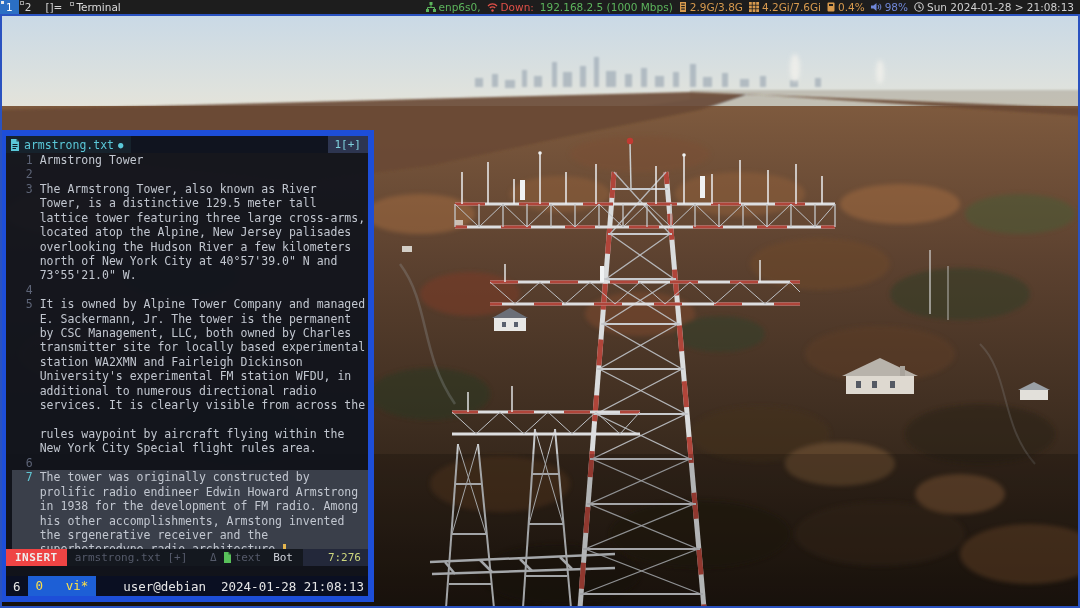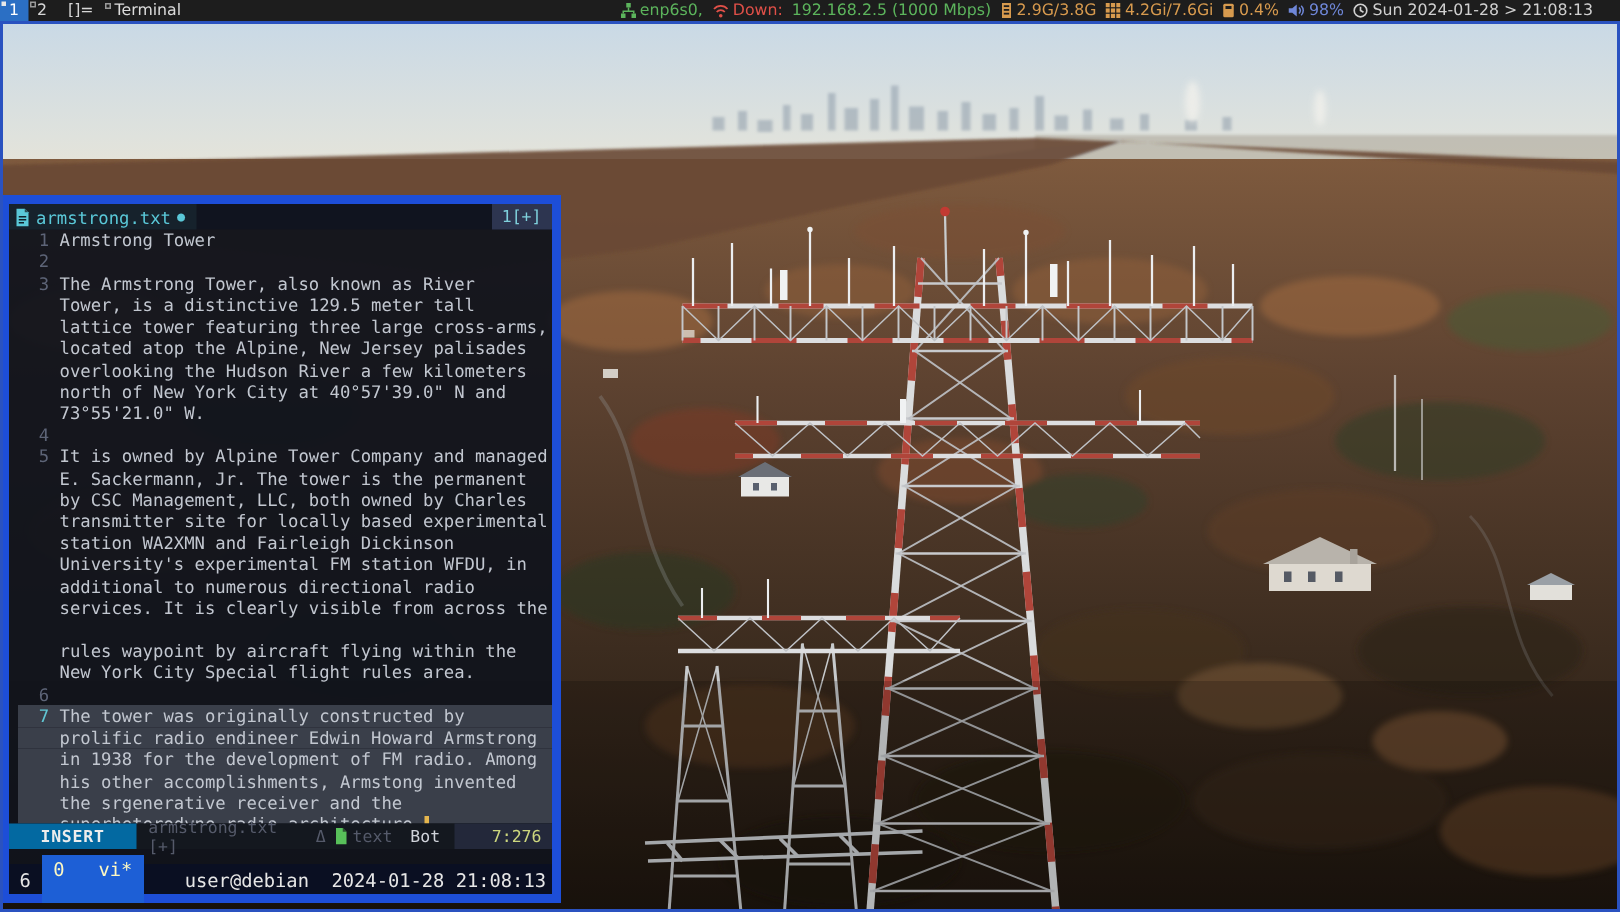--- a/index.html
+++ b/index.html
@@ -9,21 +9,21 @@
   .topbar{position:absolute;left:0;top:0;width:1080px;height:14px;background:#1d1d1d;
           display:flex;align-items:center;font-size:10.5px;color:#d6d6d6;z-index:30;}
   .tag{position:relative;height:14px;line-height:14px;padding:0 6px;cursor:default;}
   .tag.active{background:#2b6fc4;color:#fff;}
   .tagind{position:absolute;left:1px;top:1px;width:3px;height:3px;}
   .tagind.filled{background:#e8e8e8;}
   .tagind.outline{border:1px solid #9a9a9a;width:2px;height:2px;}
   .layoutsym{padding:0 8px;color:#d6d6d6;}
   .wintitle{position:relative;padding-left:6px;color:#dcdcdc;}
   .titleind{position:absolute;left:0;top:1px;width:2px;height:2px;border:1px solid #9a9a9a;}
-  .statusright{margin-left:auto;display:flex;align-items:center;gap:6px;padding-right:18px;
+  .statusright{margin-left:auto;display:flex;align-items:center;gap:6px;padding-right:6px;
                font-size:10.5px;white-space:nowrap;}
   .seg{display:flex;align-items:center;gap:3px;}
   .green{color:#5cb45c;} .red{color:#e05048;} .orange{color:#d79a4e;}
   .blue{color:#6f87d8;} .white{color:#d0d0d0;}
   .ico{display:inline-block;vertical-align:-1px;}
   
   .wall{position:absolute;left:0;top:14px;width:1080px;height:594px;}
   .screenborder{position:absolute;left:0;top:14px;width:1076px;height:590px;
                 border:2px solid #2a52c0;pointer-events:none;z-index:25;}
   
@@ -39,33 +39,33 @@
   .vbuffer{flex:1;padding-left:6px;overflow:hidden;cursor:text;}
   .vrow{height:14.43px;line-height:14.43px;font-size:11.5px;white-space:pre;display:flex;}
   .vrow.cur{background:#3a3f4a;}
   .lnum{display:inline-block;width:3ch;text-align:right;color:#5d6477;flex:none;}
   .vrow.cur .lnum{color:#61c7d4;}
   .ltext{margin-left:1ch;color:#c2c7d0;}
   .cursor{display:inline-block;width:3px;height:11px;background:#e5b64e;margin-left:1px;
           vertical-align:-1px;align-self:center;}
   .statusline{height:17px;background:#14181f;display:flex;align-items:center;
               font-size:11px;color:#555a6a;}
-  .mode{background:#0369a1;color:#ededed;height:17px;line-height:17px;padding:0 21px;
+  .mode{background:#ef4444;color:#ededed;height:17px;line-height:17px;padding:0 9px;
         font-weight:bold;letter-spacing:.5px;}
   .slfile{margin-left:8px;}
   .sldelta{margin-left:auto;}
   .slft{margin-left:6px;display:flex;align-items:center;gap:3px;}
   .slpos{margin-left:12px;color:#d0d3da;}
   .slruler{margin-left:10px;background:#23283a;color:#ccd67e;height:17px;line-height:17px;
            width:58px;text-align:right;padding-right:7px;}
   .cmdline{height:10px;}
   .screenbar{height:20px;background:#0a0f22;display:flex;align-items:center;
              font-size:12.5px;color:#e6e6e6;font-family:"DejaVu Sans Mono", monospace;}
   .sbsession{padding:0 7px;}
-  .sbwin{background:#1d5fd6;color:#fef9c3;height:32px;line-height:20px;padding:0 8px;white-space:pre;}
+  .sbwin{background:#1d5fd6;color:#fde047;height:20px;line-height:20px;padding:0 8px;white-space:pre;}
   .sbright{margin-left:auto;padding-right:4px;white-space:pre;}
 </style>
 </head>
 <body>
 
 <div class="screen">
 
   <svg class="wall" viewBox="0 0 1080 594" preserveAspectRatio="none">
     <defs>
       <linearGradient id="skyg" x1="0" y1="0" x2="0" y2="1">

